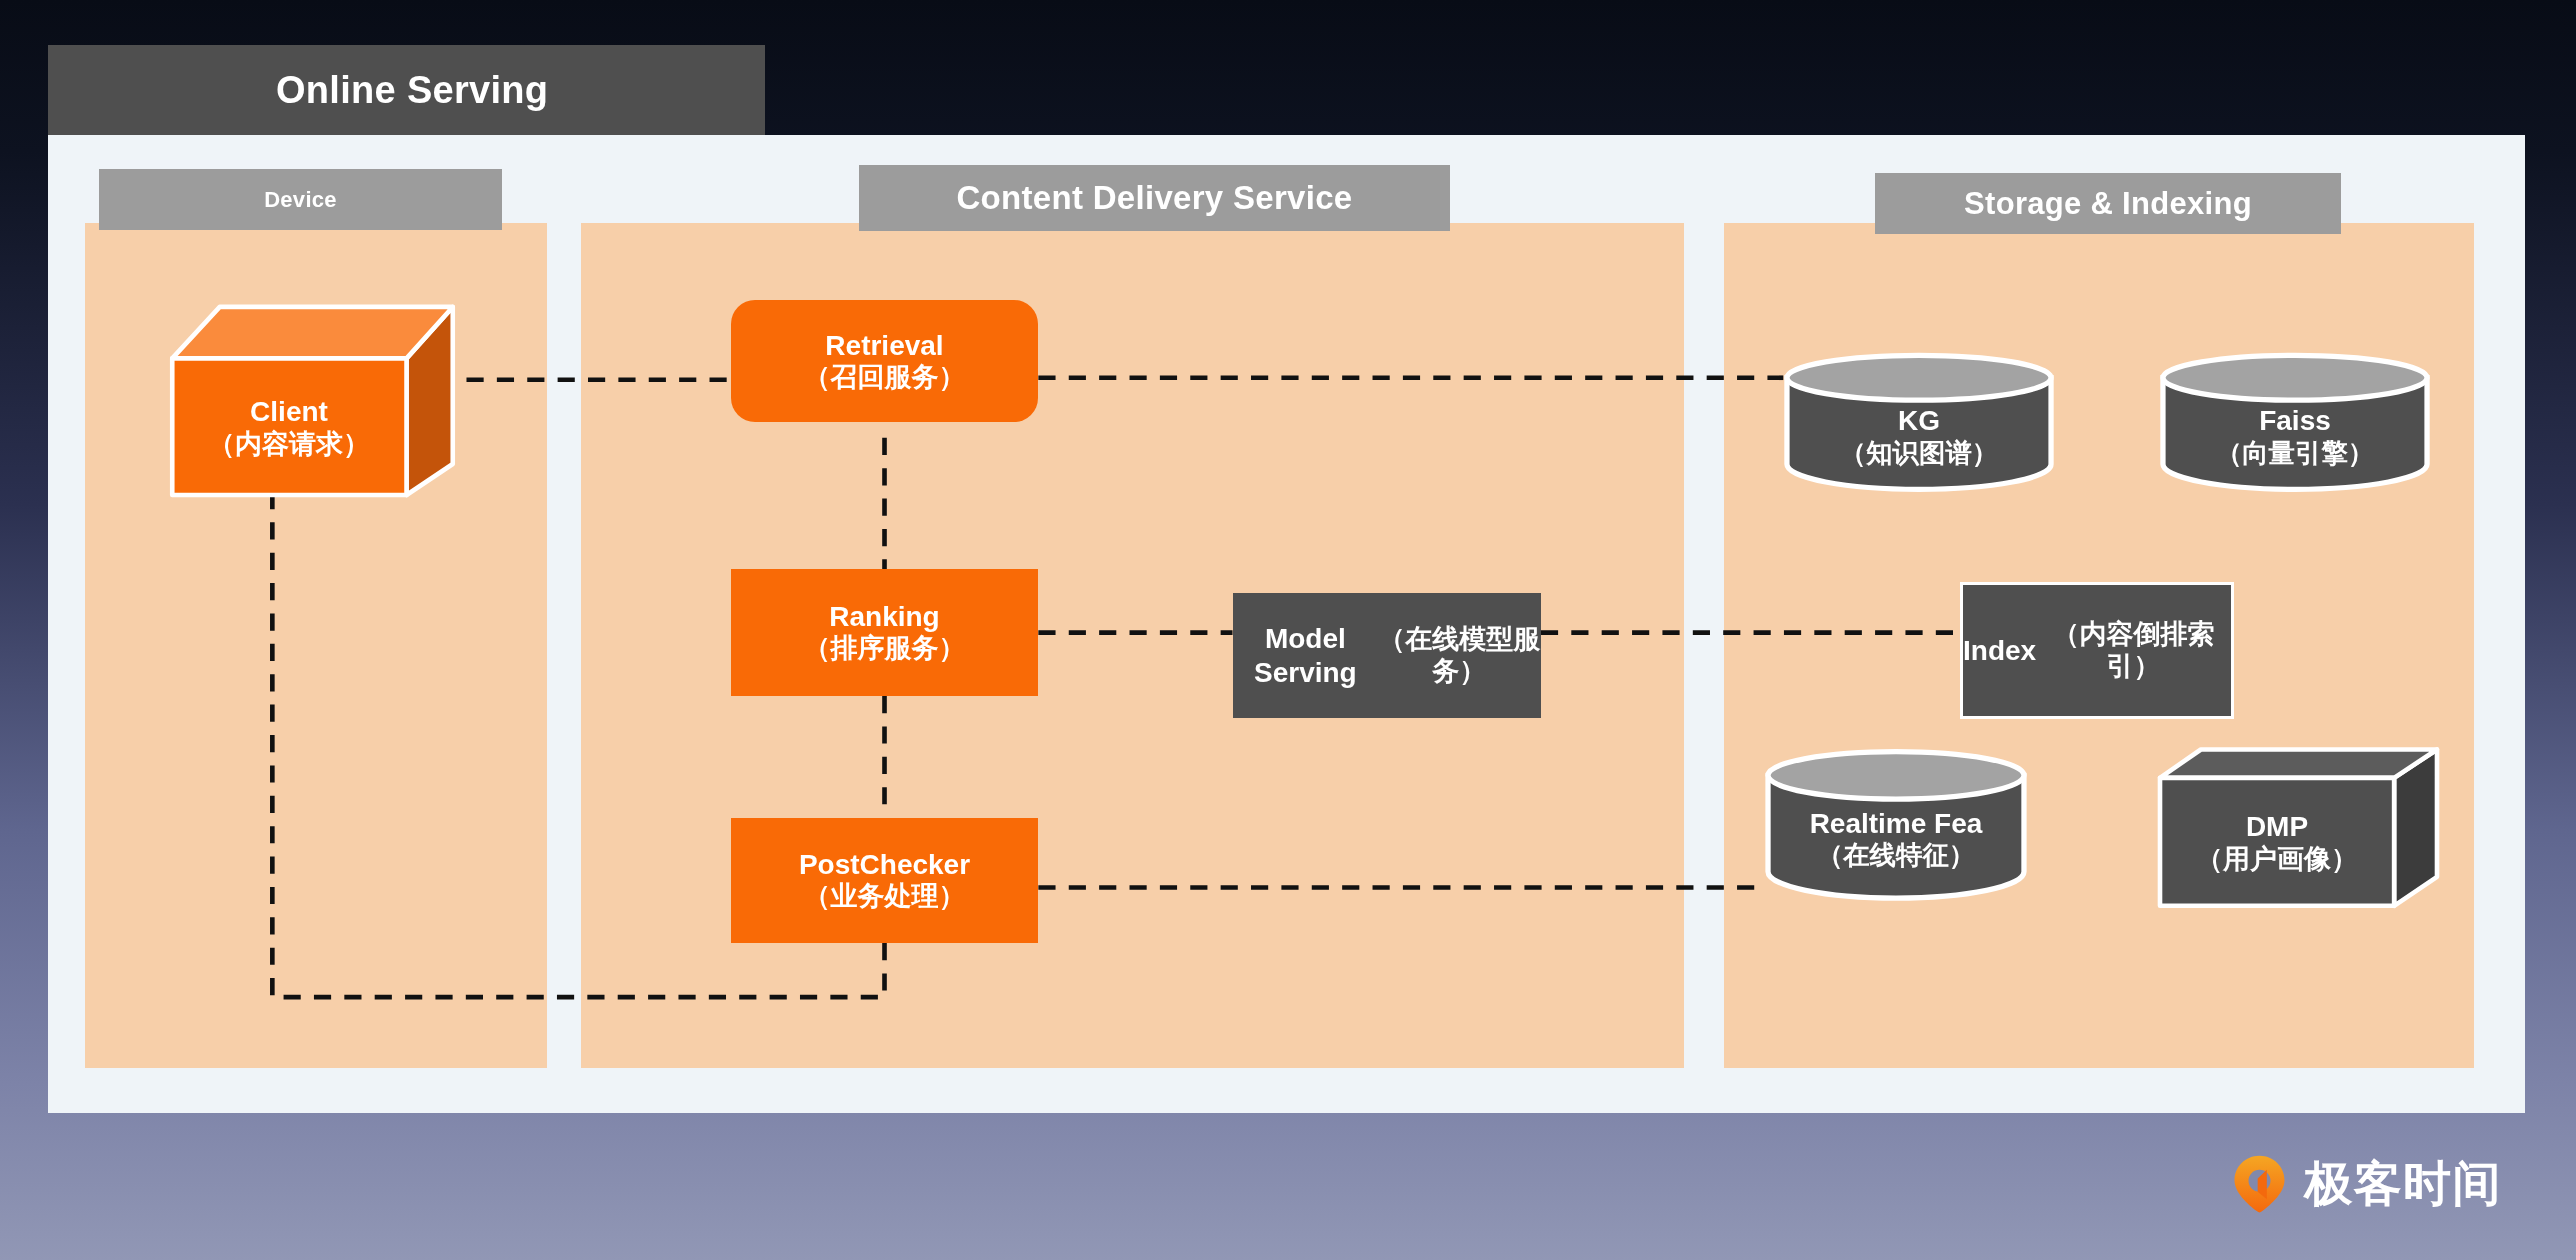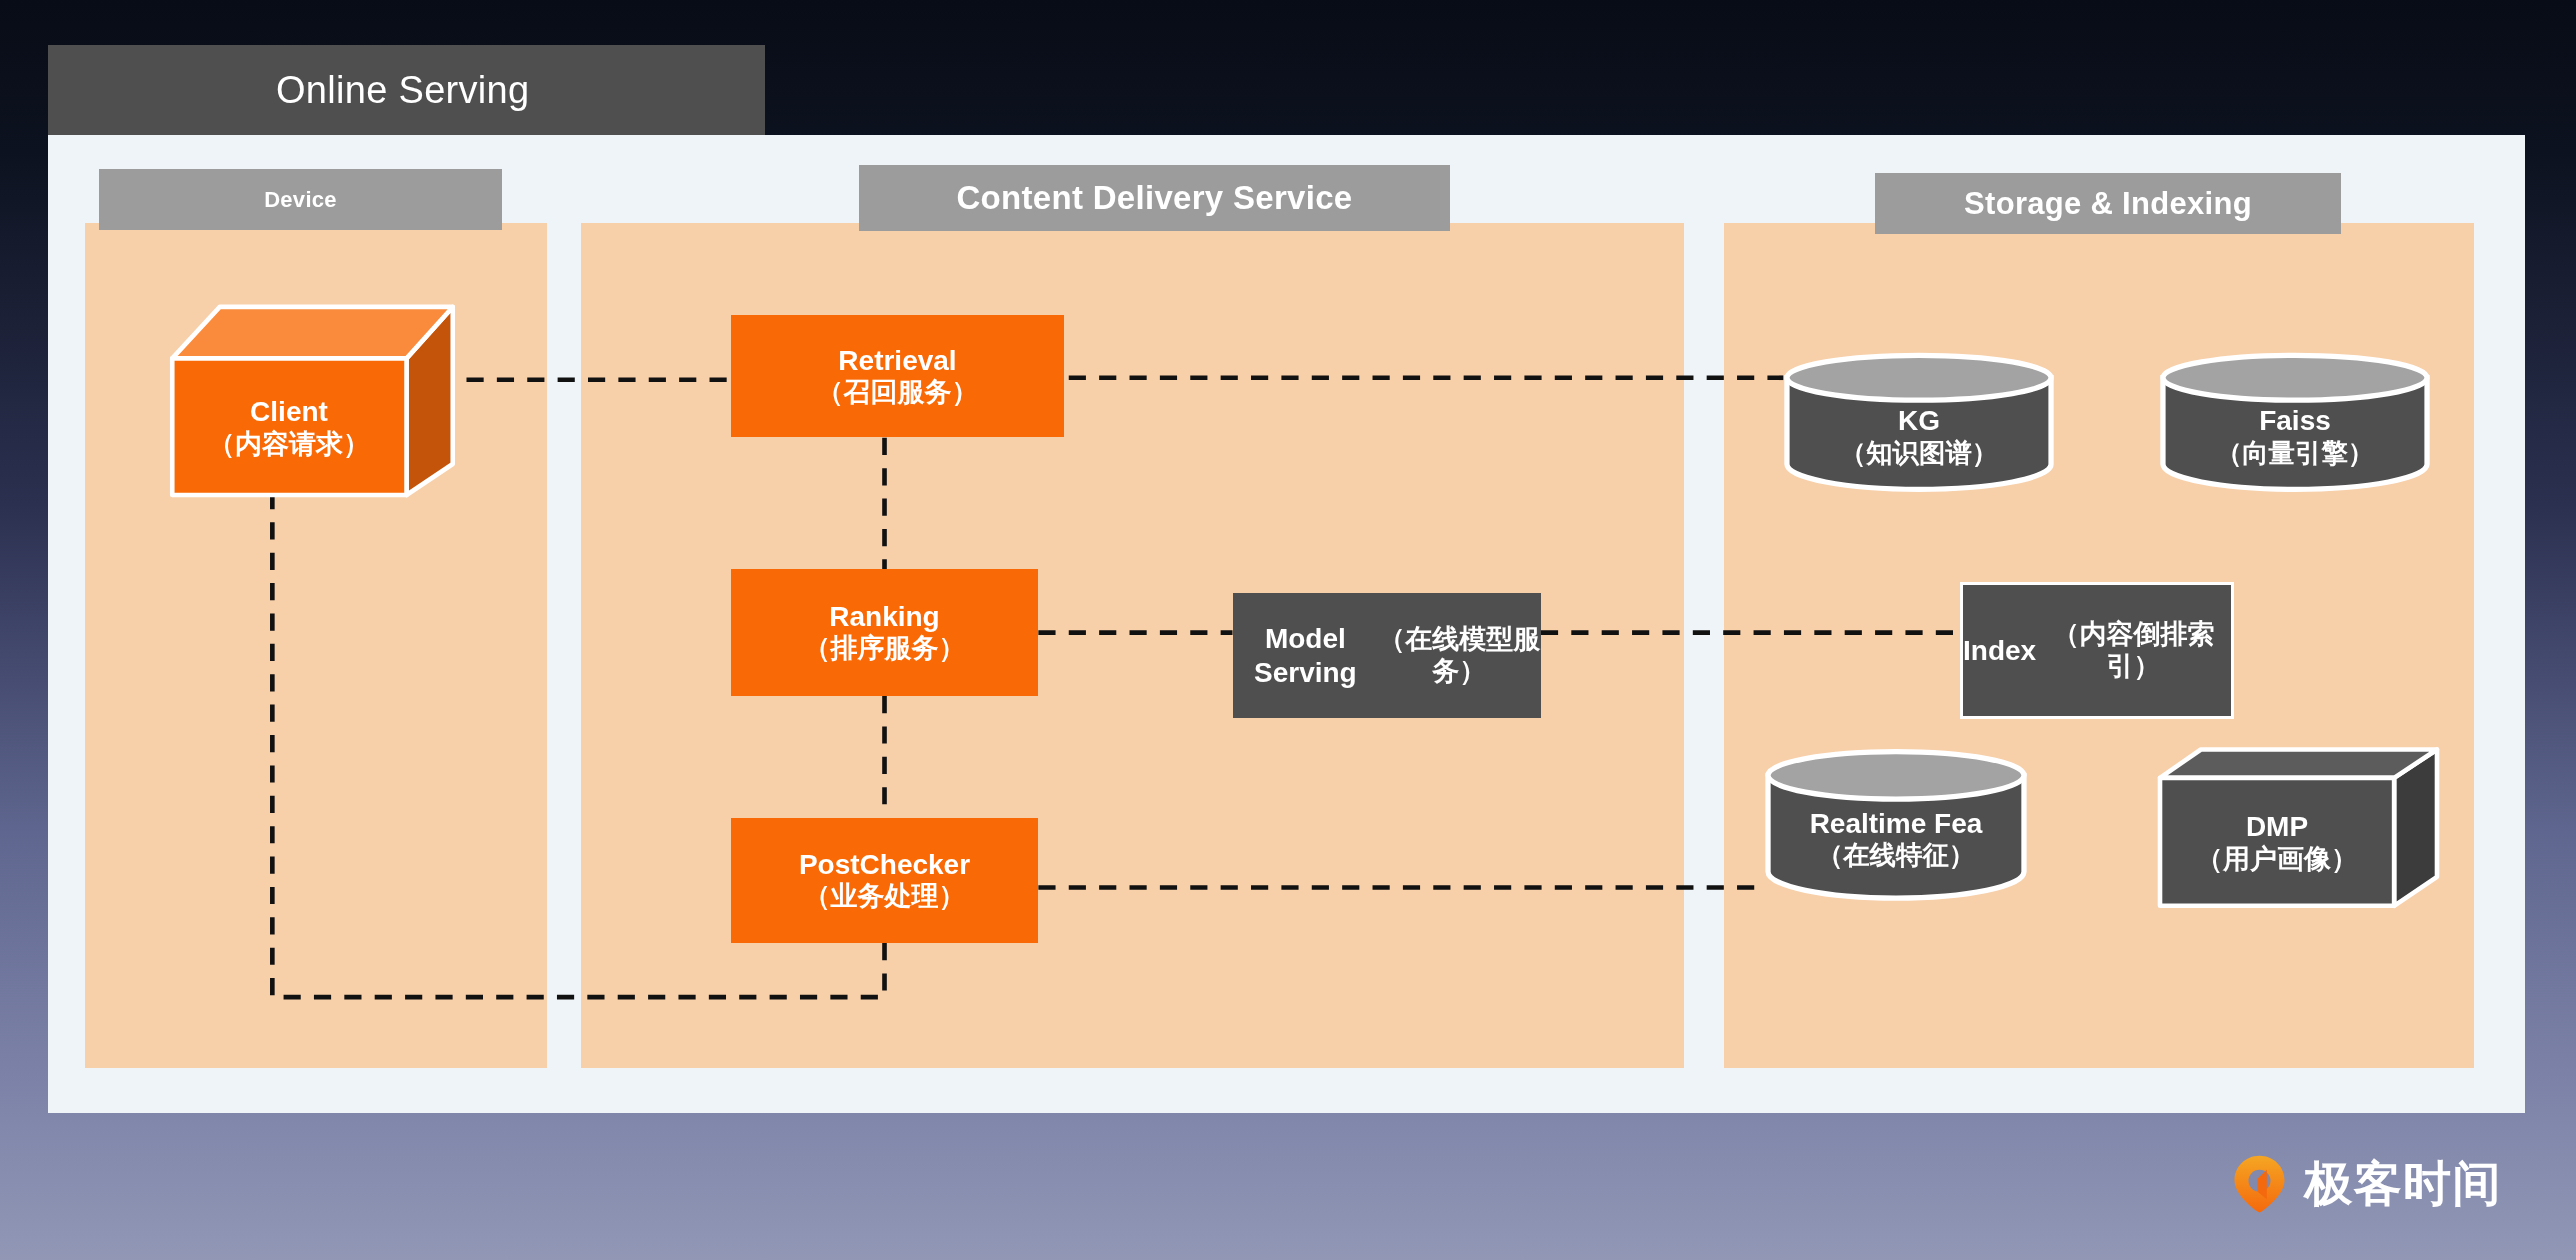--- a/index.html
+++ b/index.html
@@ -13,21 +13,21 @@
   
   #card {
     position:absolute; left:48px; top:135px; width:2477px; height:978px;
     background:#eff4f8;
   }
   #title-bar {
     position:absolute; left:48px; top:45px; width:717px; height:91px;
     background:#4f4f4f; display:flex; align-items:center;
   }
   #title-bar .t {
-    color:#ffffff; font-size:38px; font-weight:400; letter-spacing:0.3px;
+    color:#ffffff; font-size:38px; font-weight:700; letter-spacing:0.3px;
     margin-left:228px;
   }
 
   
   .panel { position:absolute; background:#f7cfa9; }
   .panel-head {
     position:absolute; background:#9c9c9c; display:flex;
     align-items:center; justify-content:center;
     color:#fff; font-weight:700; letter-spacing:0.3px;
   }
@@ -46,21 +46,21 @@
 
   
   .svc {
     position:absolute; background:#f96a06;
     display:flex; flex-direction:column; align-items:center; justify-content:center;
     color:#fff; font-weight:700; line-height:1.18; text-align:center;
   }
   .svc .en { font-size:28px; }
   .svc .cn { font-size:27px; }
 
-  #svc-retrieval   { left:731px; top:315px;  width:333px; height:122px; }
+  #svc-retrieval   { left:731px; top:300px;  width:307px; height:122px;border-radius:24px; }
   #svc-ranking     { left:731px; top:569px;  width:307px; height:127px; }
   #svc-postchecker { left:731px; top:818px; width:307px; height:125px; }
 
   
   .dark {
     position:absolute; background:#4f4f4f;
     display:flex; flex-direction:row; align-items:center; justify-content:center;
     color:#fff; font-weight:700; line-height:1.18; text-align:center;margin-top:24px;
   }
   .dark .en { font-size:28px; }

